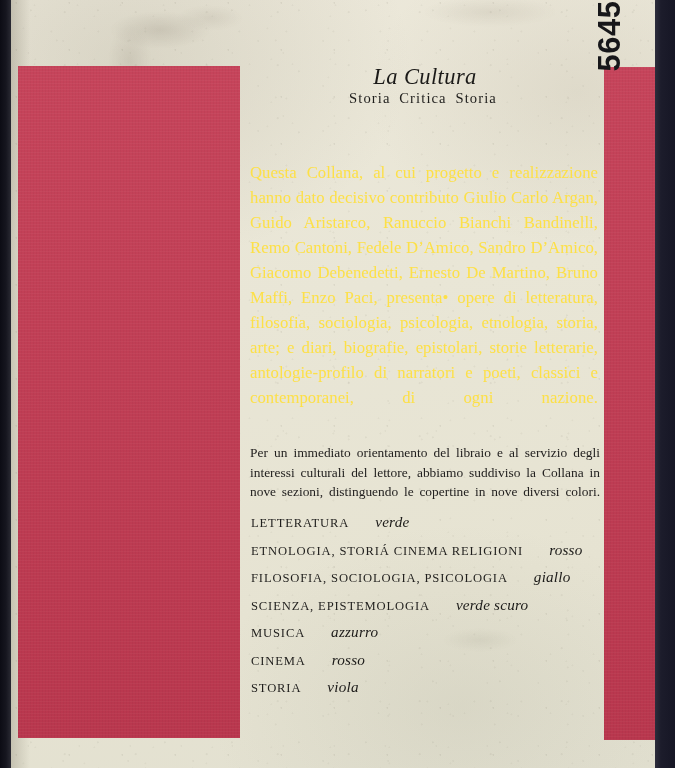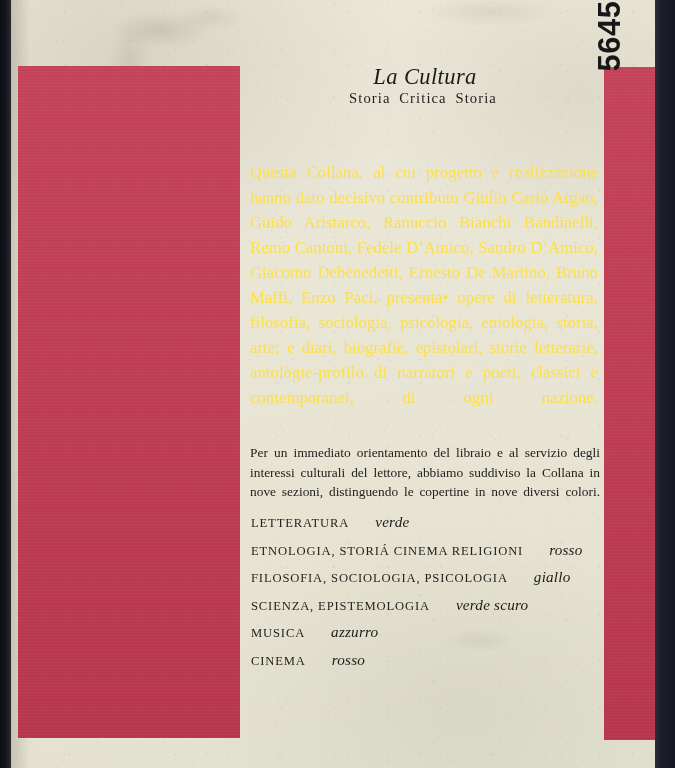--- a/index.html
+++ b/index.html
@@ -261,16 +261,20 @@
           <span class="category-color">verde scuro</span>
         </div>
         <div class="category-row">
           <span class="category-name">MUSICA</span>
           <span class="category-color">azzurro</span>
         </div>
         <div class="category-row">
           <span class="category-name">CINEMA</span>
           <span class="category-color">rosso</span>
         </div>
+        <div class="category-row">
+          <span class="category-name">STORIA</span>
+          <span class="category-color">viola</span>
+        </div>
       </div>
 
   </div>
 </div>
 
 </body></html>

